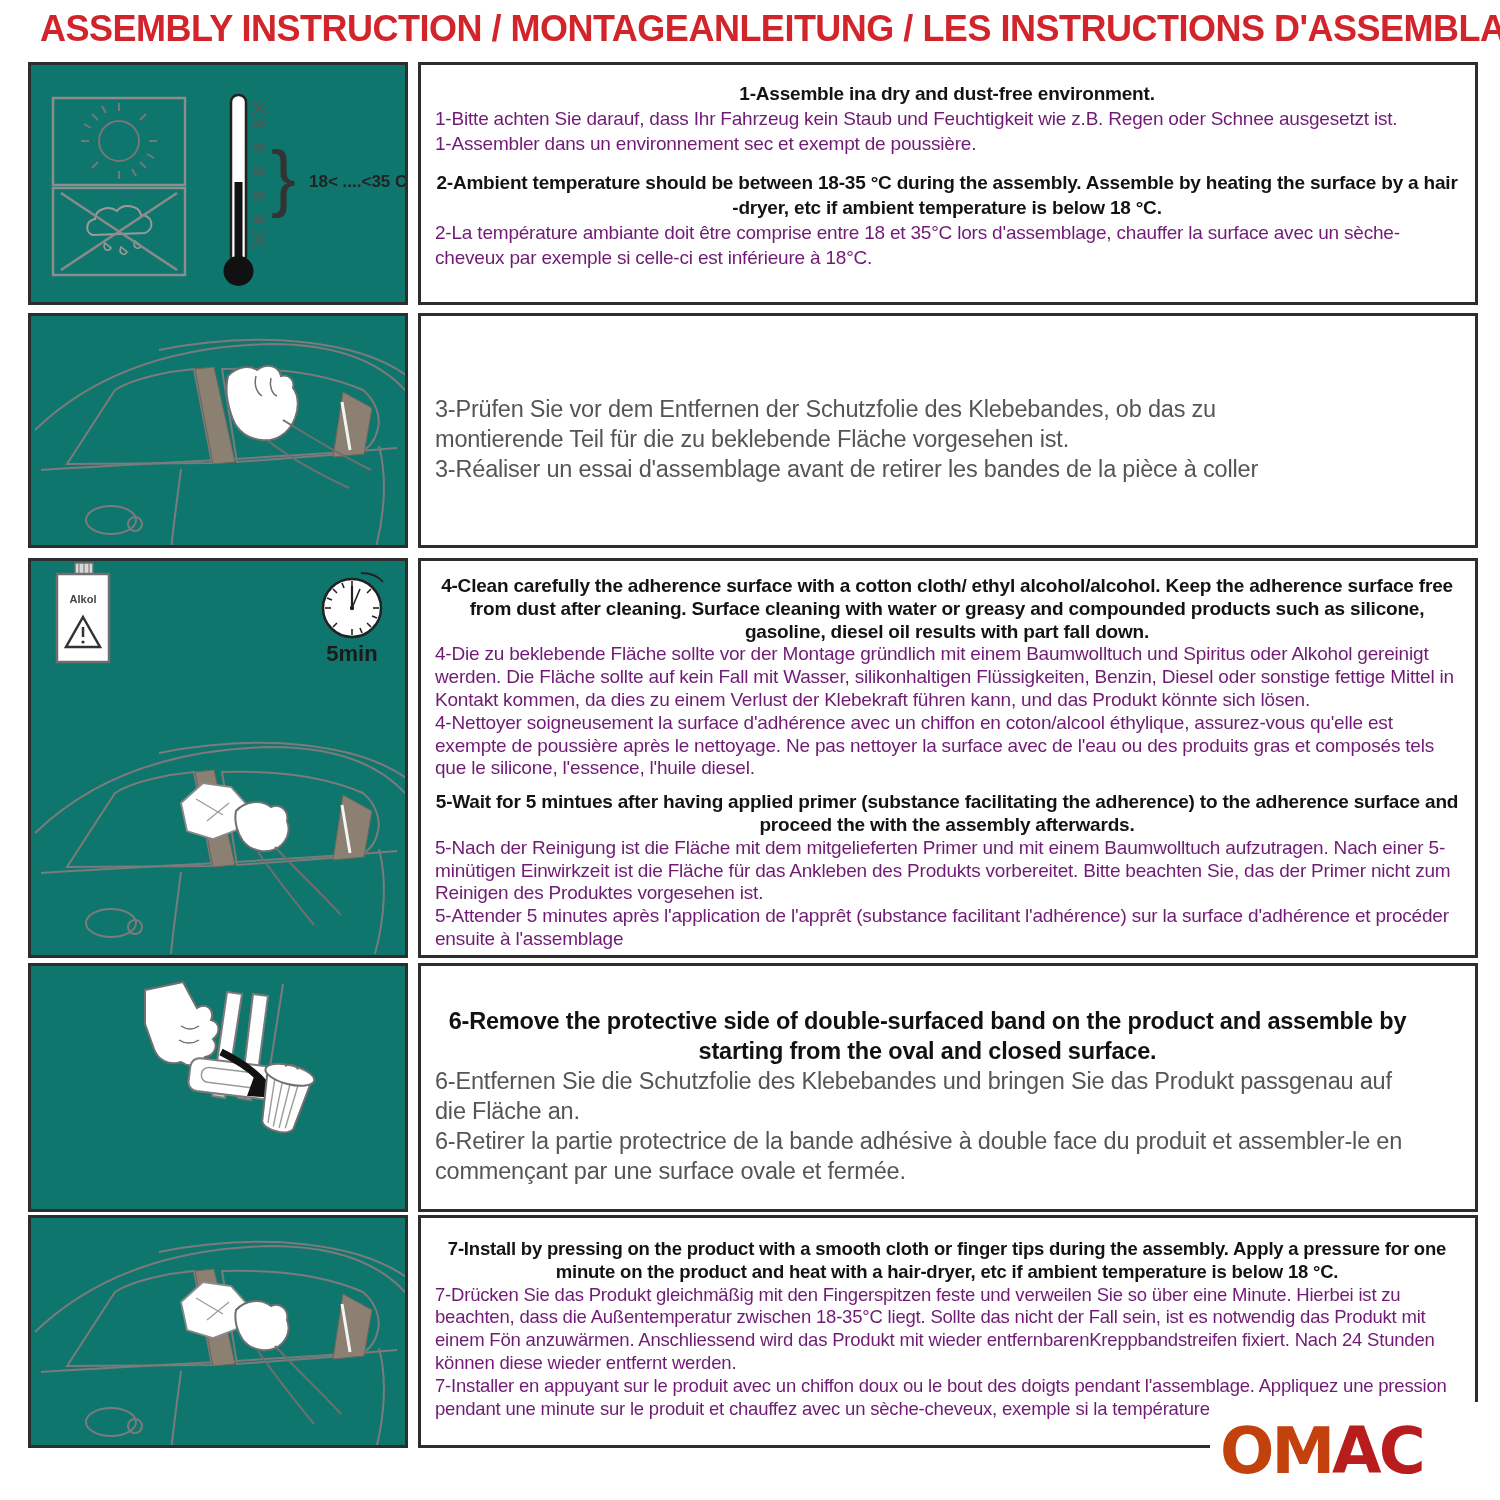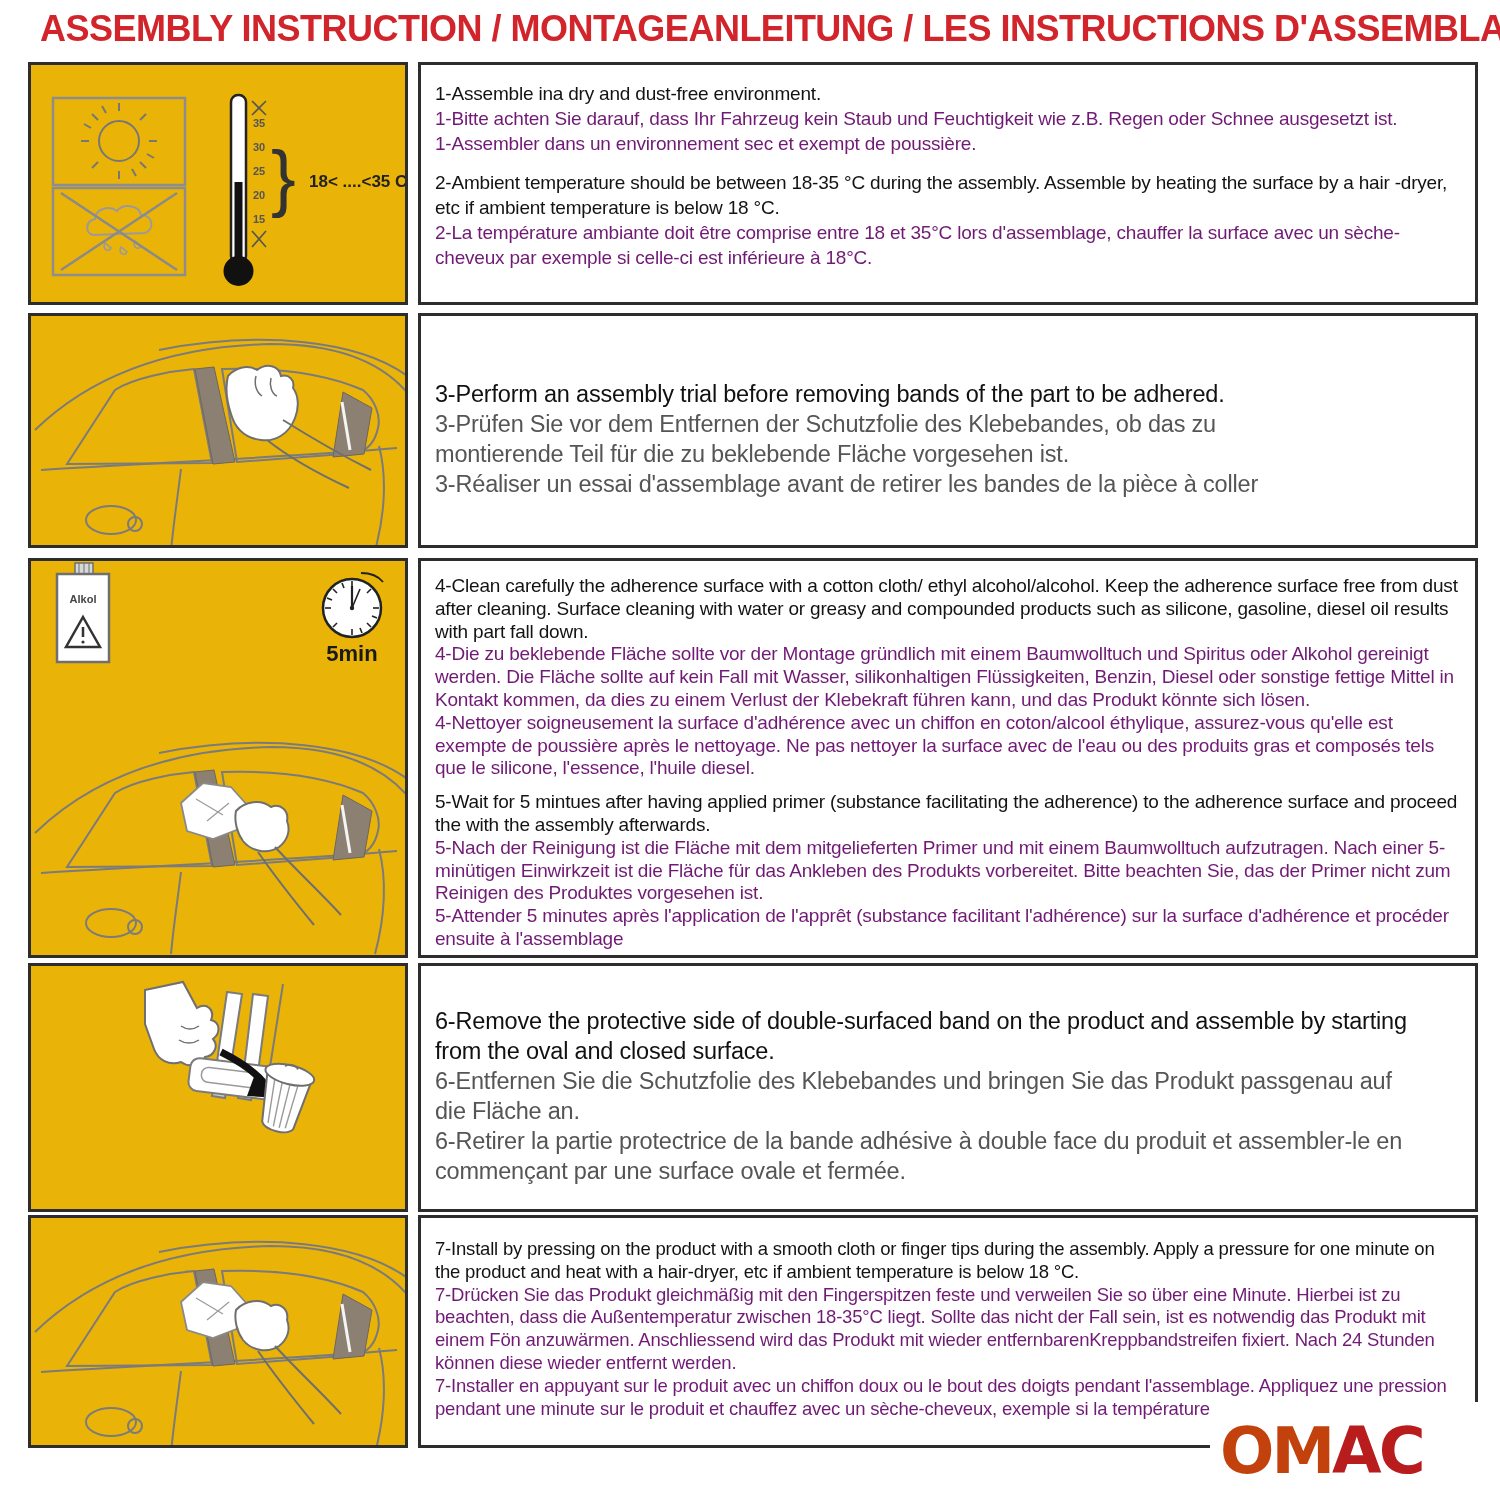--- a/index.html
+++ b/index.html
@@ -2,34 +2,34 @@
 <html><head>
 <meta charset="utf-8">
 <style>
   html,body{margin:0;padding:0;background:#ffffff;}
   .page{position:relative;width:1500px;height:1500px;background:#fff;overflow:hidden;
         font-family:"Liberation Sans", sans-serif;}
   .title{position:absolute;left:40px;top:8px;width:1440px;
          font-size:36px;font-weight:800;letter-spacing:-0.5px;color:#d2252b;white-space:nowrap;}
   .row{position:absolute;left:0;width:1500px;}
   .illus{position:absolute;left:28px;top:0;width:380px;height:100%;
-         border:3px solid #2d2d2d;box-sizing:border-box;background:#eab308;}
+         border:3px solid #2d2d2d;box-sizing:border-box;background:#0f766e;}
   .illus svg{display:block;width:100%;height:100%;}
   .txt{position:absolute;left:418px;top:0;width:1060px;height:100%;
        border:3px solid #2d2d2d;box-sizing:border-box;background:#fff;
        padding:16px 16px 0 14px;}
   .txt p{margin:0;letter-spacing:-0.2px;}
   .txt-s{font-size:19px;line-height:25px;}
   .txt-s3{font-size:19px;line-height:22.8px;padding-top:14px;}
   .txt-s5{font-size:18.5px;line-height:22.8px;padding-top:20px;}
   .txt-big{display:flex;flex-direction:column;justify-content:center;
            font-size:23.5px;line-height:30px;}
   .txt-big p{max-width:980px;}
   .txt p{color:#701a75;}
-  .txt p.b{color:#131313;font-weight:400;}
+  .txt p.b{color:#131313;font-weight:700;text-align:center;}
   .txt-big p{color:#555;}
   .txt-big p.b{color:#111;}
   .gap{margin-top:14px !important;}
   .gap-sm{margin-top:11px !important;}
   .logo{position:absolute;left:1210px;top:1402px;width:290px;height:98px;background:#fff;
         display:flex;align-items:center;justify-content:flex-start;padding-left:10px;
         box-sizing:border-box;z-index:3;}
   .logo-text{font-size:64px;font-weight:900;letter-spacing:-3px;line-height:1;
              font-family:"DejaVu Sans", sans-serif;}
   .logo-black{color:#c2410c;}
@@ -137,21 +137,20 @@
   </div>
 
   <div class="row" style="top:313px;height:235px;">
     <div class="illus">
       <svg viewBox="0 0 374 229">
         <use href="#car-g"></use>
         <use href="#hand-apply-g"></use>
       </svg>
     </div>
     <div class="txt txt-big">
-      <p class="b" style="max-width:930px;">3-Perform an assembly trial before removing bands of the part to be adhered.</p>
       <p style="max-width:880px;">3-Prüfen Sie vor dem Entfernen der Schutzfolie des Klebebandes, ob das zu montierende Teil für die zu beklebende Fläche vorgesehen ist.</p>
       <p>3-Réaliser un essai d'assemblage avant de retirer les bandes de la pièce à coller</p>
     </div>
   </div>
 
   <div class="row" style="top:558px;height:400px;">
     <div class="illus">
       <svg viewBox="0 0 374 394">
         <g>
           <rect x="44" y="2" width="18" height="11" fill="#d8d8d8" stroke="#6f6f6f" stroke-width="1.5"></rect>

